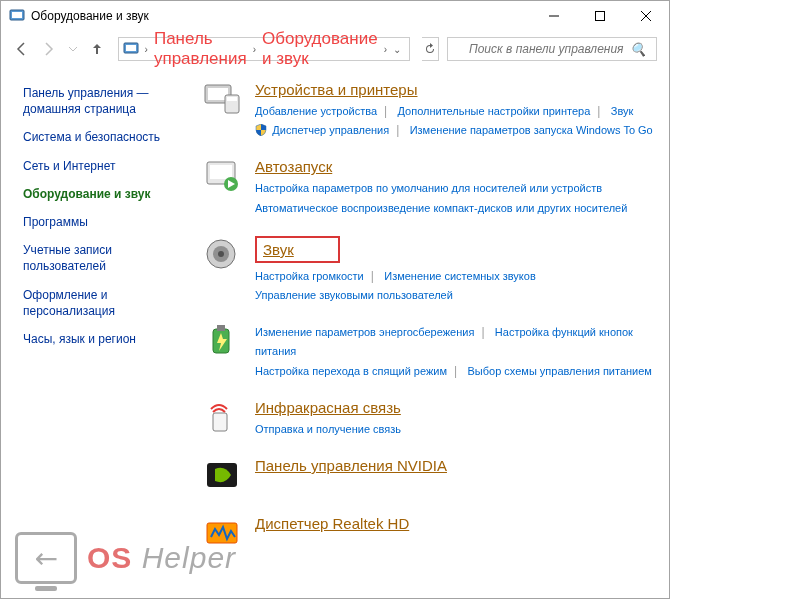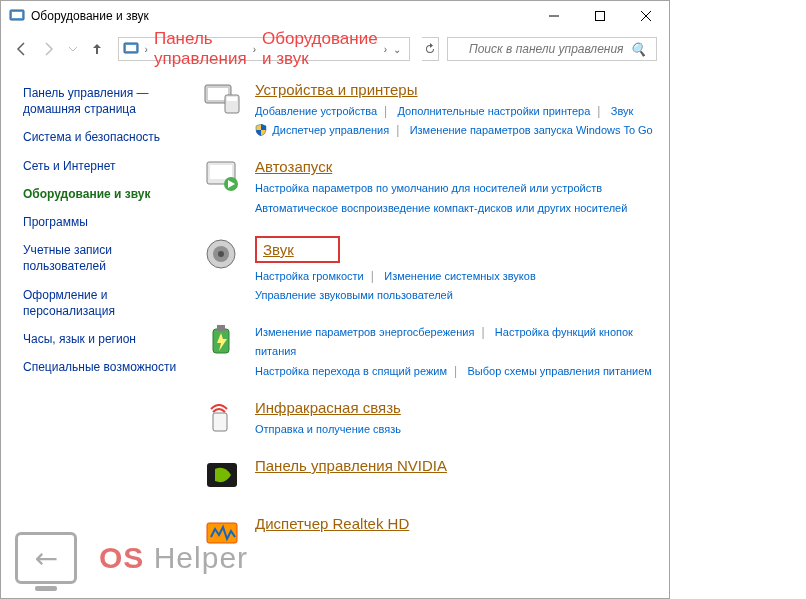--- a/index.html
+++ b/index.html
@@ -35,22 +35,22 @@
 .cat-title.highlighted { border: 2px solid #d93636; padding: 3px 44px 3px 6px; }
 .cat-links { line-height: 1.6; }
 .cat-links a { color: #0066cc; font-size: 11px; text-decoration: none; }
 .cat-links .sep { color: #a0a0a0; margin: 0 7px; }
 .shield { display: inline-block; width: 12px; height: 12px; vertical-align: -2px; margin-right: 2px; }
 .watermark { position: absolute; left: 14px; bottom: 14px; display: flex; align-items: center; opacity: 0.7; pointer-events: none; }
 .watermark .monitor { width: 62px; height: 52px; border: 3px solid #888; border-radius: 6px; position: relative; margin-right: 10px; display: flex; align-items: center; justify-content: center; }
 .watermark .monitor::after { content: ""; position: absolute; bottom: -10px; left: 50%; transform: translateX(-50%); width: 22px; height: 5px; background: #888; border-radius: 2px; }
 .watermark .arrow { font-size: 28px; color: #888; transform: rotate(-45deg); }
 .watermark .text { font-size: 30px; letter-spacing: 1px; font-family: Arial, sans-serif; }
-.watermark .text .os { color: #d93636; font-weight: bold; margin-left: 12px; }
-.watermark .text .helper { color: #888; }
+.watermark .text .os { color: #d93636; font-weight: bold; }
+.watermark .text .helper { color: #888; font-style: italic; }
 svg { display: block; }
 </style>
 </head>
 <body>
 
 <div class="window">
 
   <div class="titlebar">
     <span class="app-icon">
       <svg width="16" height="16" viewBox="0 0 16 16">
@@ -128,21 +128,20 @@
   <div class="content">
     <div class="sidebar">
       <a href="#">Панель управления — домашняя страница</a>
       <a href="#">Система и безопасность</a>
       <a href="#">Сеть и Интернет</a>
       <a href="#" class="current">Оборудование и звук</a>
       <a href="#">Программы</a>
       <a href="#">Учетные записи пользователей</a>
       <a href="#">Оформление и персонализация</a>
       <a href="#">Часы, язык и регион</a>
-      <a href="#">Специальные возможности</a>
     </div>
 
     <div class="main">
 
       <div class="cat">
         <div class="cat-icon">
             <svg width="40" height="36" viewBox="0 0 40 36">
               <rect x="2" y="4" width="26" height="18" rx="2" fill="#d0d0d0" stroke="#808080"></rect>
               <rect x="5" y="7" width="20" height="12" fill="#fff"></rect>
               <rect x="22" y="14" width="14" height="18" rx="2" fill="#e8e8e8" stroke="#808080"></rect>

